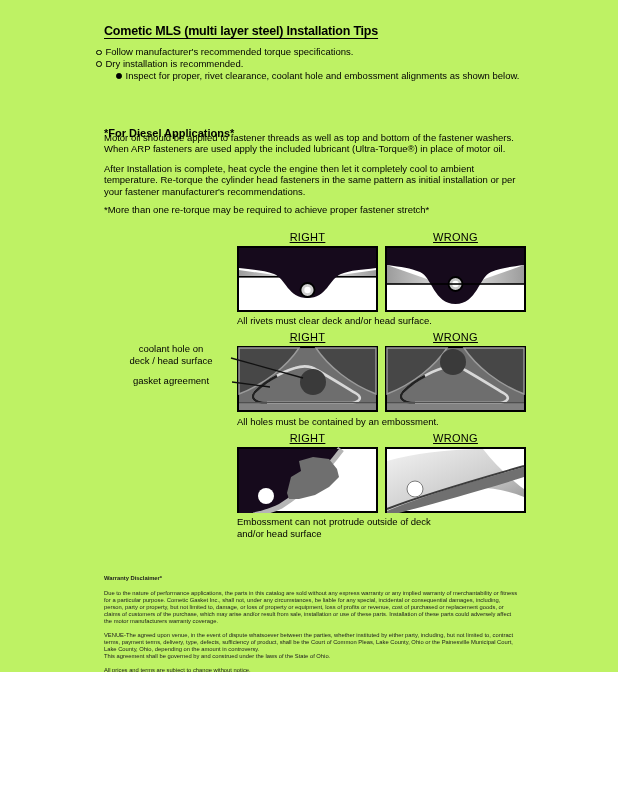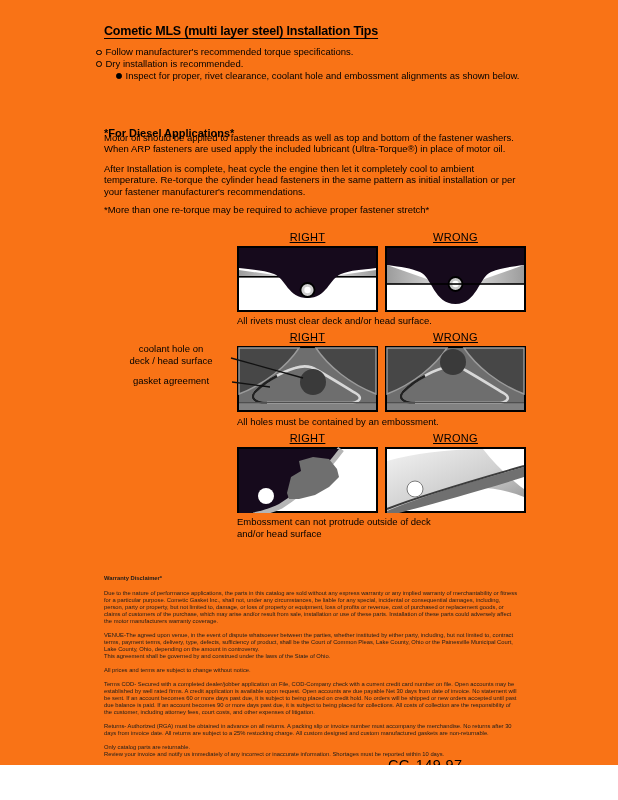--- a/index.html
+++ b/index.html
@@ -1,16 +1,16 @@
 <!DOCTYPE html>
 <html><head>
 <meta charset="utf-8">
 <style>
   html,body{margin:0;padding:0;background:#fff;}
-  .page{position:relative;width:618px;height:765px;background:#f97316;overflow:hidden;
+  .page{position:relative;width:618px;height:672px;background:#bef264;overflow:hidden;
         font-family:"Liberation Sans","DejaVu Sans",sans-serif;color:#111;}
   .abs{position:absolute;}
   
   .title{left:104px;top:24px;font-size:12.5px;font-weight:700;letter-spacing:-0.2px;
          text-decoration:underline;text-underline-offset:3px;color:#000;}
   
   .bullets{left:96px;top:46px;width:430px;font-size:9.5px;line-height:11.8px;color:#000;}
   .brow{display:flex;align-items:flex-start;}
   .brow .dot{flex:0 0 auto;width:3.5px;height:3.5px;border:1px solid #000;border-radius:50%;
              margin:3.5px 4px 0 0;}

